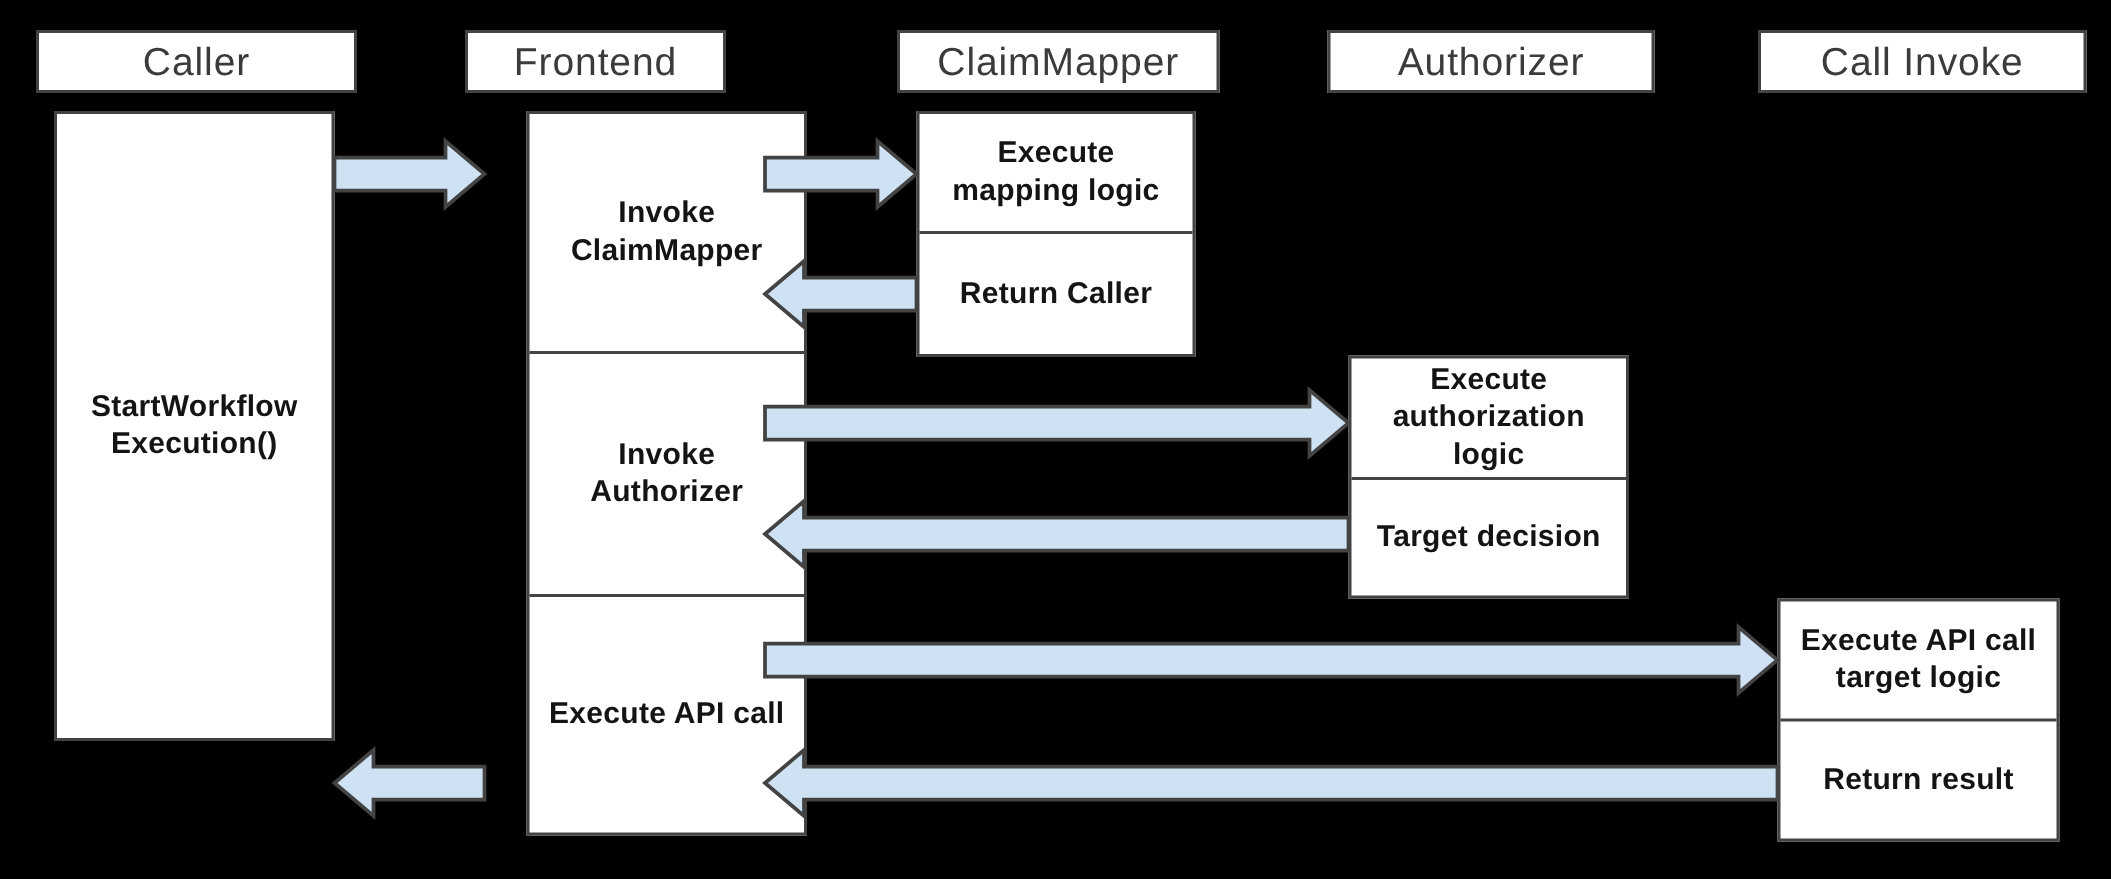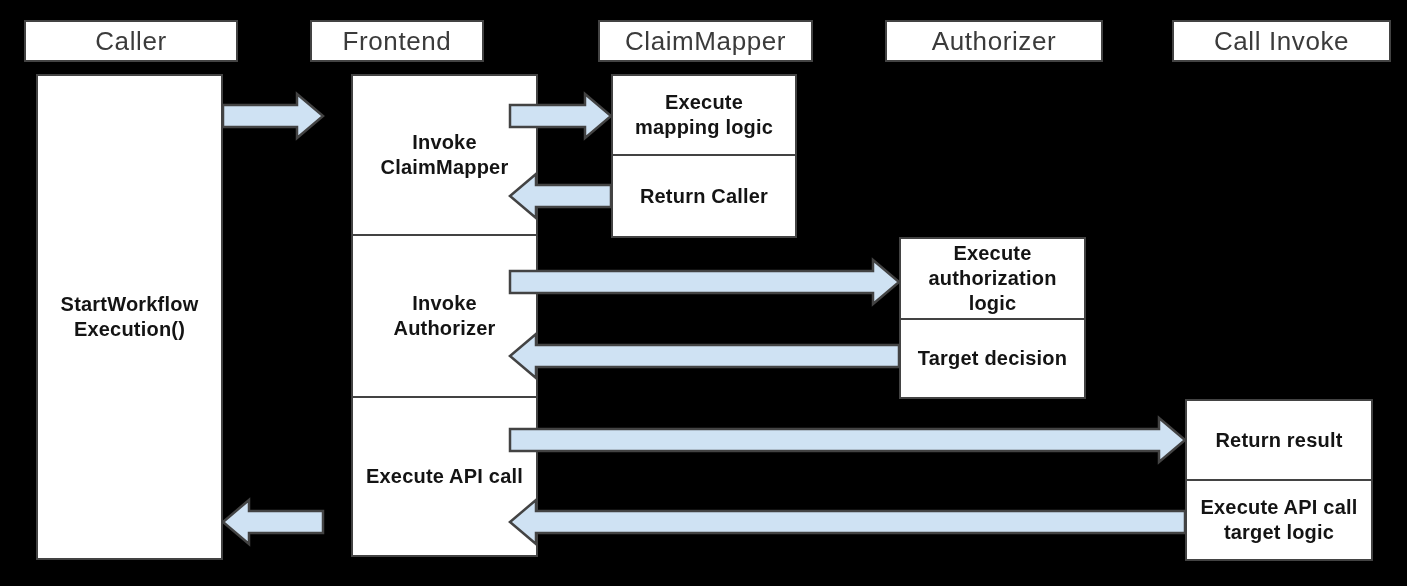--- a/index.html
+++ b/index.html
@@ -46,21 +46,21 @@
     font-size:20px;font-weight:700;line-height:25px;letter-spacing:.2px;
     color:var(--color-step-text);white-space:pre-line;
   }
   
   #hdr-caller{left:24px;width:214px;}
   #hdr-frontend{left:310px;width:174px;}
   #hdr-claimmapper{left:598px;width:215px;}
   #hdr-authorizer{left:885px;width:218px;}
   #hdr-calltarget{left:1172px;width:219px;}
   
-  #act-caller{left:36px;top:74px;width:187px;height:486px;}
+  #act-caller{left:36px;top:74px;width:187px;height:420px;}
   #act-frontend{left:323px;top:74px;width:187px;height:483px;margin-left:28px;}
   #act-frontend .step:nth-child(1){flex:0 0 158px;}
   #act-frontend .step:nth-child(2){flex:0 0 162px;}
   #act-claimmapper{left:611px;top:74px;width:186px;height:164px;}
   #act-claimmapper .step:nth-child(1){flex:0 0 78px;}
   #act-authorizer{left:899px;top:237px;width:187px;height:162px;}
   #act-authorizer .step:nth-child(1){flex:0 0 79px;}
   #act-calltarget{left:1185px;top:399px;width:188px;height:162px;}
   #act-calltarget .step:nth-child(1){flex:0 0 78px;}
   
@@ -125,25 +125,25 @@
 authorization
 logic</span>
     </div>
     <div class="step">
       <span class="slabel">Target decision</span>
     </div>
   </div>
 
   <div class="activation" id="act-calltarget">
     <div class="step">
-      <span class="slabel">Return result</span>
+      <span class="slabel">Execute API call
+target logic</span>
     </div>
     <div class="step">
-      <span class="slabel">Execute API call
-target logic</span>
+      <span class="slabel">Return result</span>
     </div>
   </div>
 
   <svg class="arrows" width="1407" height="586" viewBox="0 0 1407 586">
     <polygon points="223,105 297,105 297,94 323,116 297,138 297,127 223,127" fill="#cfe2f3" stroke="#434343"></polygon>
     <polygon points="510,105 585,105 585,94 611,116 585,138 585,127 510,127" fill="#cfe2f3" stroke="#434343"></polygon>
     <polygon points="611,185 536,185 536,174 510,196 536,218 536,207 611,207" fill="#cfe2f3" stroke="#434343"></polygon>
     <polygon points="510,271 873,271 873,260 899,282 873,304 873,293 510,293" fill="#cfe2f3" stroke="#434343"></polygon>
     <polygon points="899,345 536,345 536,334 510,356 536,378 536,367 899,367" fill="#cfe2f3" stroke="#434343"></polygon>
     <polygon points="510,429 1159,429 1159,418 1185,440 1159,462 1159,451 510,451" fill="#cfe2f3" stroke="#434343"></polygon>

